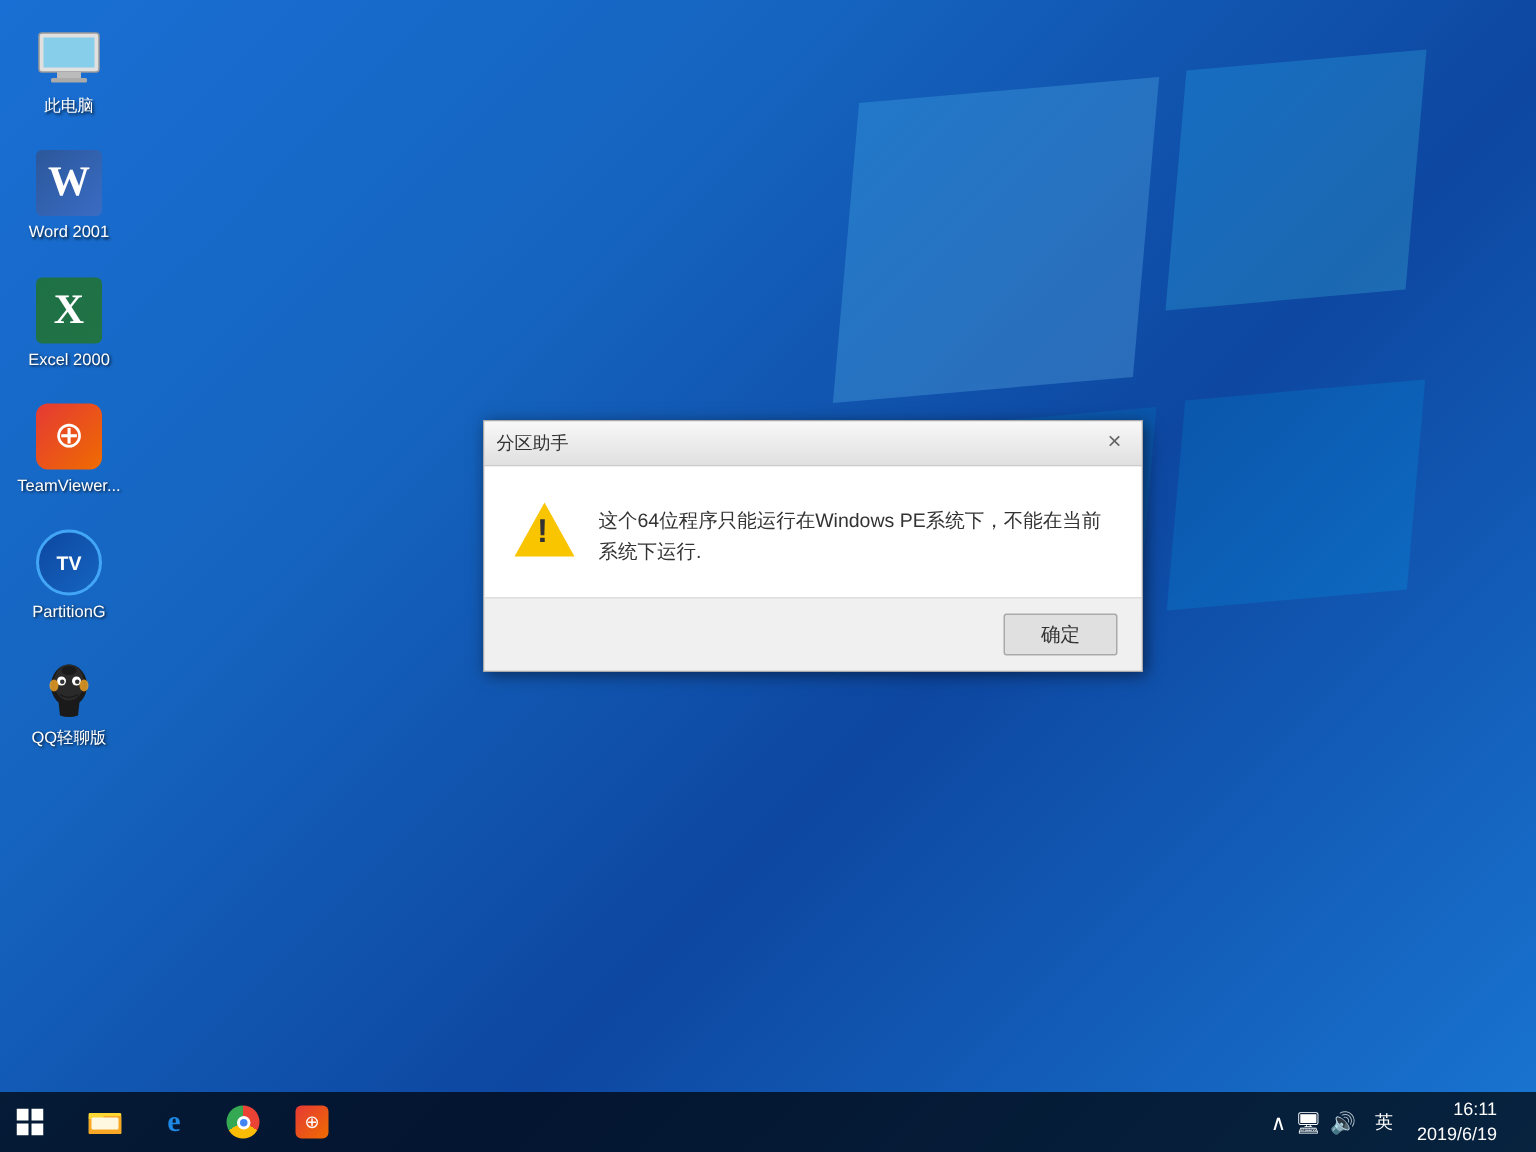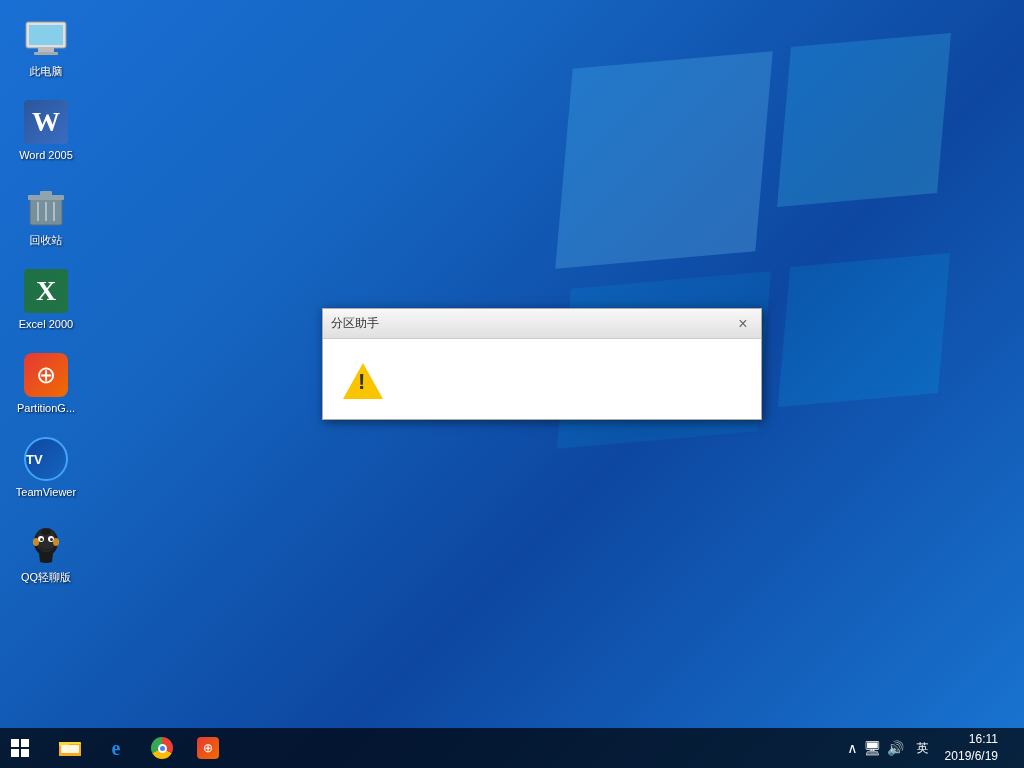--- a/index.html
+++ b/index.html
@@ -291,62 +291,49 @@
       </div>
       <span class="icon-label">此电脑</span>
     </div>
 
     <div class="desktop-icon">
       <div class="icon-img">
         <div style="width:44px;height:44px;background:linear-gradient(135deg,#2b579a,#3a6cc4);border-radius:4px;display:flex;align-items:center;justify-content:center;">
           <span style="color:white;font-size:28px;font-weight:bold;font-family:'Times New Roman',serif;">W</span>
         </div>
       </div>
-      <span class="icon-label">Word 2005</span>
-    </div>
-
-    <div class="desktop-icon">
-      <div class="icon-img">
-        <svg width="40" height="44" viewBox="0 0 40 44">
-          <rect x="4" y="12" width="32" height="28" rx="2" fill="#78909c" stroke="#546e7a" stroke-width="1"></rect>
-          <rect x="2" y="10" width="36" height="5" rx="1" fill="#90a4ae"></rect>
-          <rect x="14" y="6" width="12" height="5" rx="1" fill="#90a4ae"></rect>
-          <line x1="12" y1="17" x2="12" y2="36" stroke="#b0bec5" stroke-width="2"></line>
-          <line x1="20" y1="17" x2="20" y2="36" stroke="#b0bec5" stroke-width="2"></line>
-          <line x1="28" y1="17" x2="28" y2="36" stroke="#b0bec5" stroke-width="2"></line>
-        </svg>
-      </div>
-      <span class="icon-label">回收站</span>
-    </div>
+      <span class="icon-label">Word 2001</span>
+    </div>
+
 
     <div class="desktop-icon">
       <div class="icon-img">
         <div style="width:44px;height:44px;background:linear-gradient(135deg,#1e7145,#217346);border-radius:4px;display:flex;align-items:center;justify-content:center;">
           <span style="color:white;font-size:28px;font-weight:bold;font-family:'Times New Roman',serif;">X</span>
         </div>
       </div>
       <span class="icon-label">Excel 2000</span>
     </div>
 
     <div class="desktop-icon">
       <div class="icon-img">
         <div style="width:44px;height:44px;background:linear-gradient(135deg,#e53935,#ef6c00);border-radius:8px;display:flex;align-items:center;justify-content:center;">
           <span style="color:white;font-size:24px;">⊕</span>
         </div>
       </div>
-      <span class="icon-label">PartitionG...</span>
-    </div>
-
-    <div class="desktop-icon">
-      <div class="icon-img">
-        <div style="width:44px;height:44px;background:linear-gradient(135deg,#0d47a1,#1565c0);border-radius:50%;display:flex;align-items:center;justify-content:flex-start;border:2px solid #42a5f5;">
+      <span class="icon-label">TeamViewer...</span>
+    </div>
+
+    <div class="desktop-icon">
+      <div class="icon-img">
+        <div style="width:44px;height:44px;background:linear-gradient(135deg,#0d47a1,#1565c0);border-radius:50%;display:flex;align-items:center;justify-content:center;border:2px solid #42a5f5;">
           <span style="color:white;font-size:13px;font-weight:bold;">TV</span>
         </div>
       </div>
-      <span class="icon-label">TeamViewer</span>
+      <span class="icon-label">PartitionG</span>
     </div>
 
 
 
     <div class="desktop-icon">
       <div class="icon-img">
         <svg width="44" height="44" viewBox="0 0 44 44">
           <ellipse cx="22" cy="20" rx="12" ry="14" fill="#1a1a1a"></ellipse>
           <ellipse cx="22" cy="18" rx="10" ry="12" fill="#2a2a2a"></ellipse>
           <circle cx="17" cy="17" r="3" fill="white"></circle>
@@ -368,20 +355,24 @@
   <div class="dialog-overlay">
     <div class="dialog">
       <div class="dialog-titlebar">
         <span class="dialog-title">分区助手</span>
         <button class="dialog-close">×</button>
       </div>
       <div class="dialog-body">
         <div style="flex-shrink:0;margin-top:4px;">
           <div class="warning-triangle"></div>
         </div>
+        <p class="dialog-message">这个64位程序只能运行在Windows PE系统下，不能在当前系统下运行.</p>
+      </div>
+      <div class="dialog-footer">
+        <button class="dialog-ok-btn">确定</button>
       </div>
     </div>
   </div>
 
   <div class="taskbar">
     <div class="taskbar-left">
 
       <div class="start-btn">
         <svg width="18" height="18" viewBox="0 0 18 18" fill="white">
           <rect x="0" y="0" width="8" height="8"></rect>

